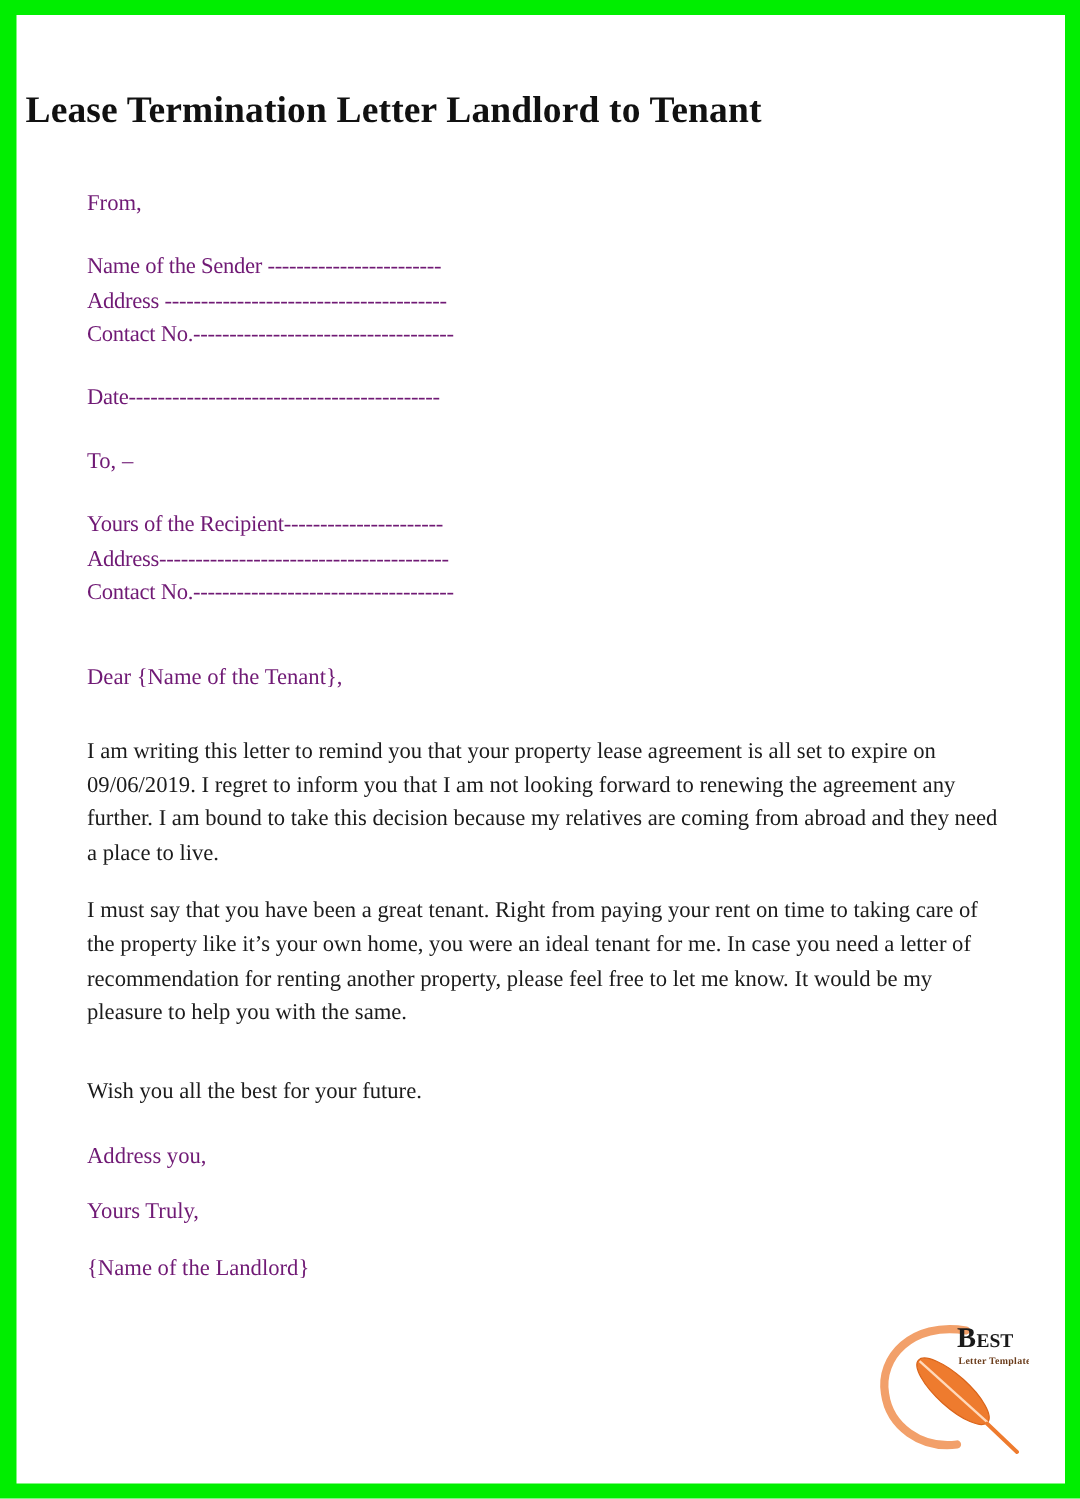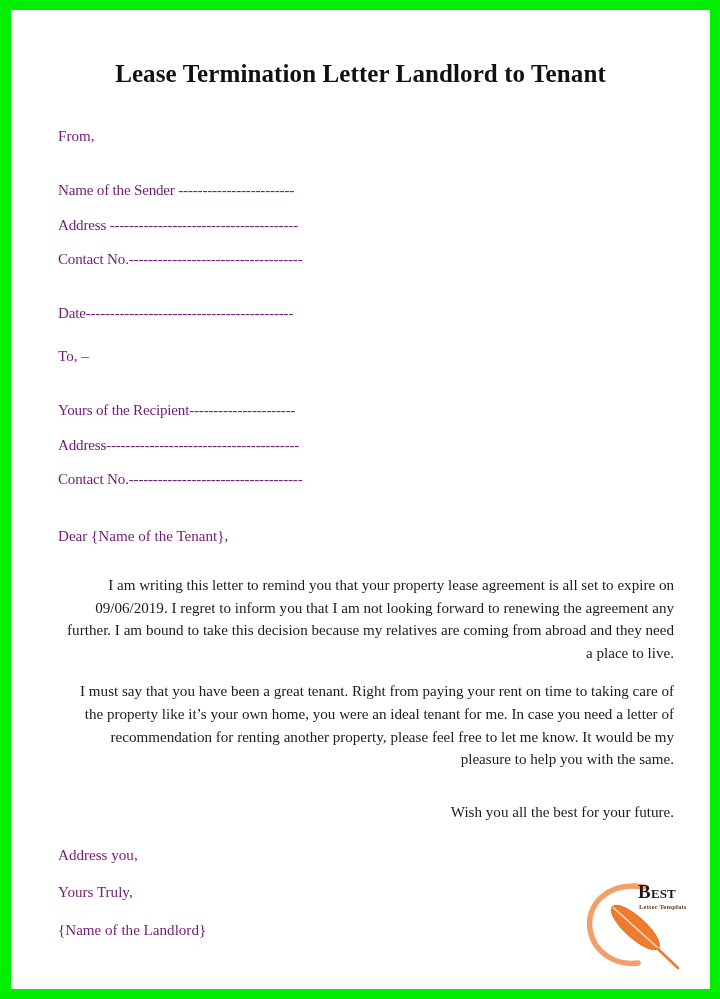--- a/index.html
+++ b/index.html
@@ -26,21 +26,20 @@
   .sheet {
     position: relative;
     width: 100%;
     height: 100%;
     box-sizing: border-box;
     background: #ffffff;
     overflow: hidden;
   }
 
   .doc-title {
-    text-align: center;
     font-size: 25px;
     font-weight: bold;
     color: #111111;
     letter-spacing: 0.1px;
     margin: 0;
     padding-top: 50px;
     padding-left: 6px;
     padding-right: 6px;
     line-height: 1.15;
   }
@@ -59,33 +58,32 @@
   .text-line {
     margin: 0;
     line-height: 22.4px;
     white-space: nowrap;
     color: #701a75;
   }
 
   .para {
     margin: 0;
     line-height: 22.8px;
-    text-align: right;
+    text-align: left;
     color: #1b1b1b;
     max-width: 618px;
   }
   .gap-sm { height: 15px; }
   .gap-md { height: 20px; }
   .gap-lg { height: 26px; }
 
   .from-label { padding-top: 36px; }
 
   .dots {
     letter-spacing: -0.2px;
-    margin-top: 12px;
   }
 
   .brand-logo {
     position: absolute;
     right: 24px;
     bottom: 18px;
     width: 104px;
     height: 100px;
   }
 

